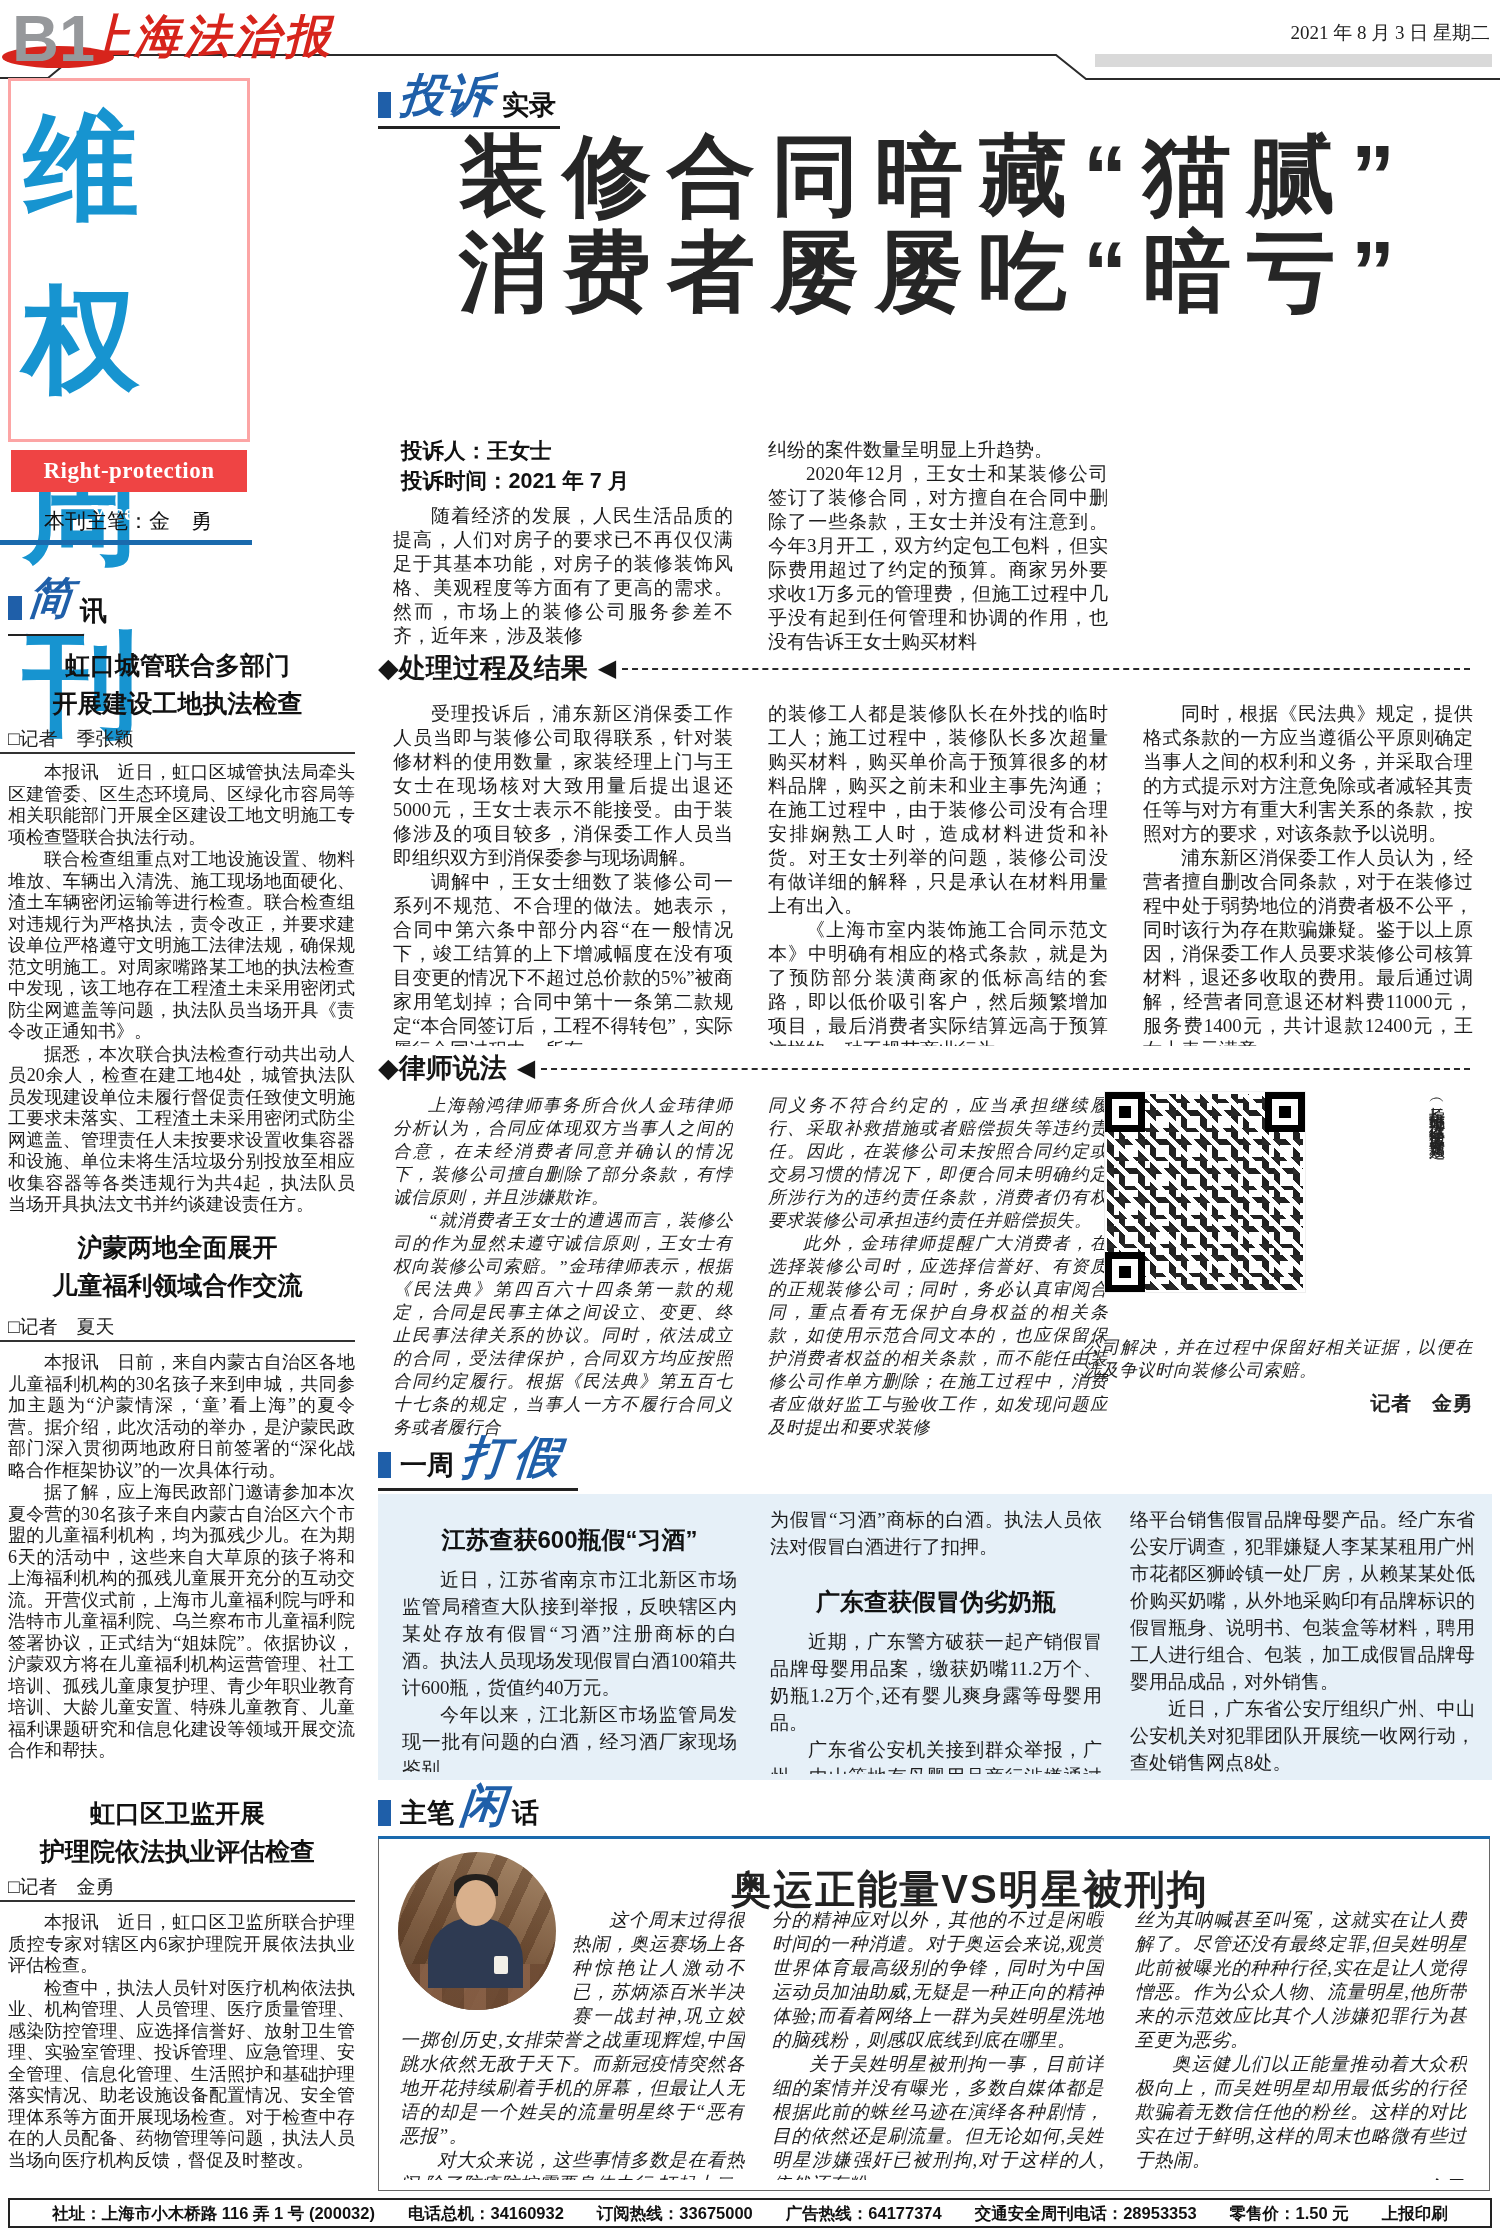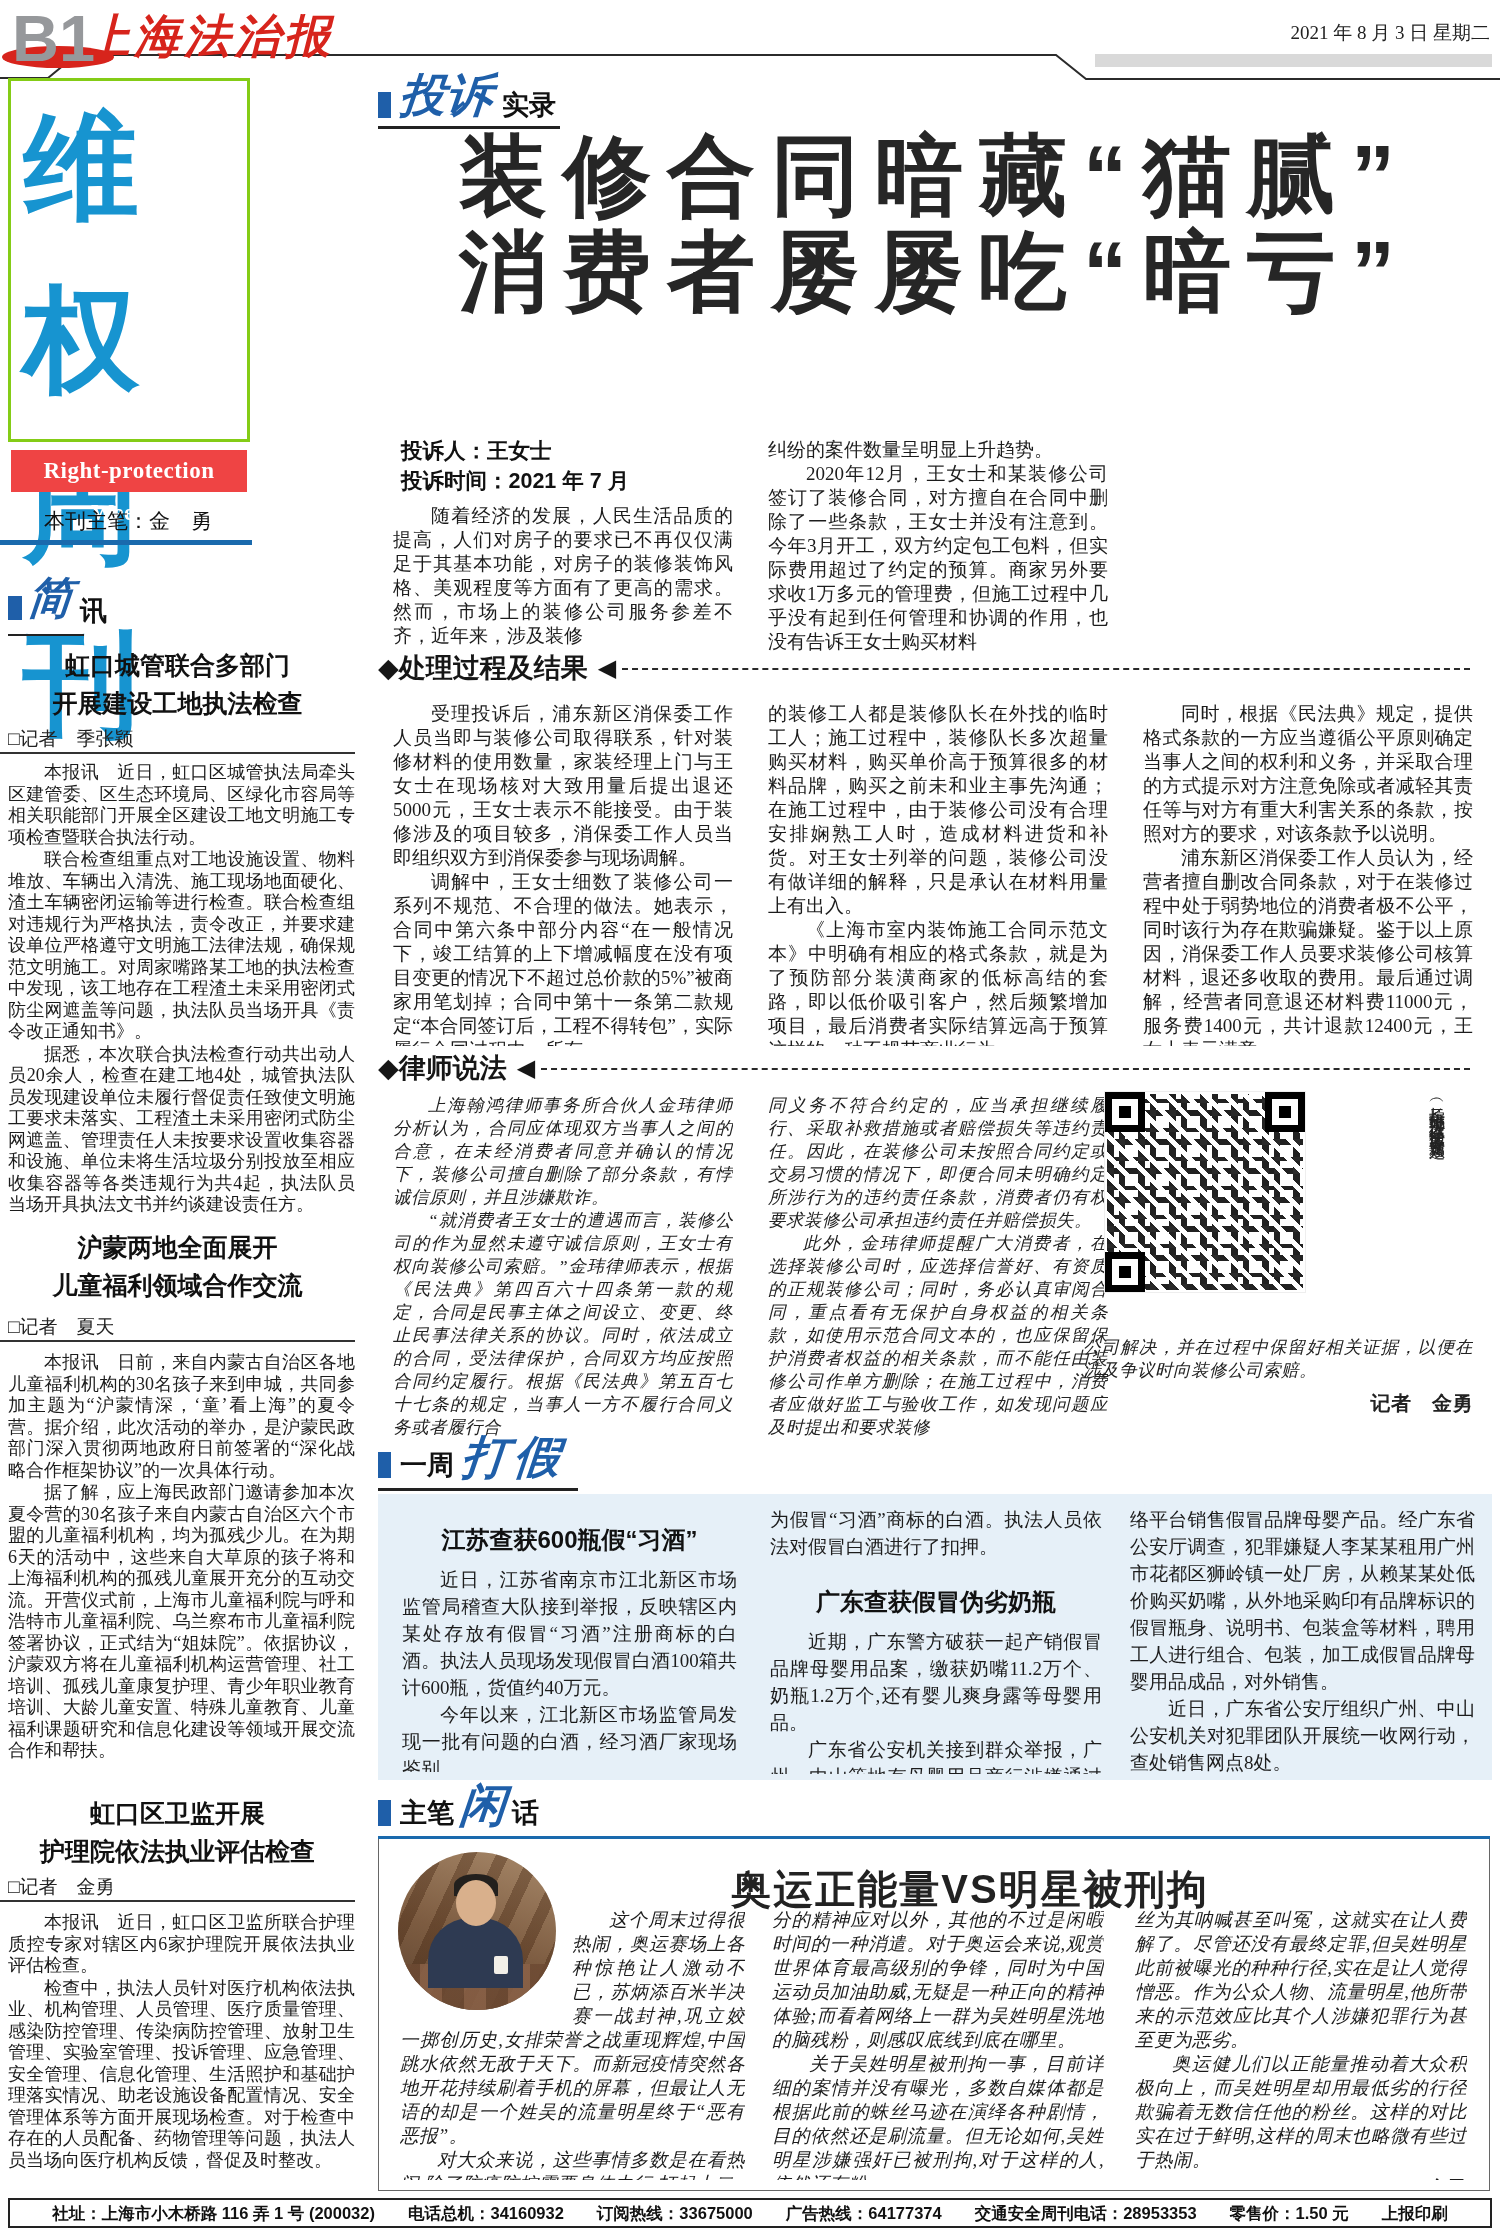--- a/index.html
+++ b/index.html
@@ -18,21 +18,21 @@
   .masthead{font-size:46px;font-weight:900;font-style:italic;color:#d7241c;letter-spacing:4px;z-index:2;}
   .hdr-date{font-size:19px;color:#222;text-align:right;}
   .graybar{background:#d9d9d9;}
 
   
   .cal{color:#1f5fa9;font-family:"DejaVu Serif","Liberation Serif",serif;font-style:italic;font-weight:bold;display:inline-block;transform:skew(-5deg);line-height:1;}
   .bluesq{background:#1f5fa9;}
   .ul{background:#222;}
 
   
-  .wk-box{border:3px solid #84cc16;}
+  .wk-box{border:3px solid #fca5a5;}
   .wk-row{display:flex;justify-content:space-between;padding:0 12px;color:#1794d0;
           font-family:"Liberation Sans","DejaVu Sans",sans-serif;font-weight:900;font-size:116px;line-height:172px;}
   .wk-en{background:#ef4444;color:#fff;font-weight:bold;font-size:23px;line-height:42px;text-align:center;letter-spacing:0.5px;}
   .wk-chief{font-size:21px;text-align:center;color:#111;font-family:"Liberation Sans","DejaVu Sans",sans-serif;}
   .bluerule{background:#1a6aad;}
   .sb-title{font-size:25px;font-weight:bold;text-align:center;line-height:38px;color:#111;
             font-family:"Liberation Sans","DejaVu Sans",sans-serif;}
   .sb-rep{font-size:19px;color:#222;}
   .thinhr{background:#333;}
   .sb-body{font-size:18px;line-height:21.5px;}
@@ -137,21 +137,21 @@
   </div>
 
   <div class="abs sb-title" style="left:0;top:1794px;width:355px;">
     <div>虹口区卫监开展</div>
     <div>护理院依法执业评估检查</div>
   </div>
   <div class="abs sb-rep sans" style="left:8px;top:1874px;">□记者　金勇</div>
   <div class="abs thinhr" style="left:0;top:1900px;width:355px;height:2px;"></div>
   <div class="abs sb-body jc clip" style="left:8px;top:1912px;width:347px;height:280px;">
     <p class="ind">本报讯　近日，虹口区卫监所联合护理质控专家对辖区内6家护理院开展依法执业评估检查。</p>
-    <p class="ind">检查中，执法人员针对医疗机构依法执业、机构管理、人员管理、医疗质量管理、感染防控管理、传染病防控管理、放射卫生管理、实验室管理、投诉管理、应急管理、安全管理、信息化管理、生活照护和基础护理落实情况、助老设施设备配置情况、安全管理体系等方面开展现场检查。对于检查中存在的人员配备、药物管理等问题，执法人员当场向医疗机构反馈，督促及时整改。</p>
+    <p class="ind">检查中，执法人员针对医疗机构依法执业、机构管理、人员管理、医疗质量管理、感染防控管理、应选择信誉好、放射卫生管理、实验室管理、投诉管理、应急管理、安全管理、信息化管理、生活照护和基础护理落实情况、助老设施设备配置情况、安全管理体系等方面开展现场检查。对于检查中存在的人员配备、药物管理等问题，执法人员当场向医疗机构反馈，督促及时整改。</p>
   </div>
 
   <div class="abs bluesq" style="left:378px;top:92px;width:13px;height:26px;"></div>
   <div class="abs cal" style="left:400px;top:72px;font-size:46px;">投诉</div>
   <div class="abs sec-rest" style="left:502px;top:92px;">实录</div>
   <div class="abs ul" style="left:378px;top:126px;width:182px;height:2.5px;"></div>
 
   <div class="abs headline" style="left:385px;top:128px;width:1100px;">装修合同暗藏“猫腻”</div>
   <div class="abs headline" style="left:385px;top:224px;width:1100px;">消费者屡屡吃“暗亏”</div>
 

